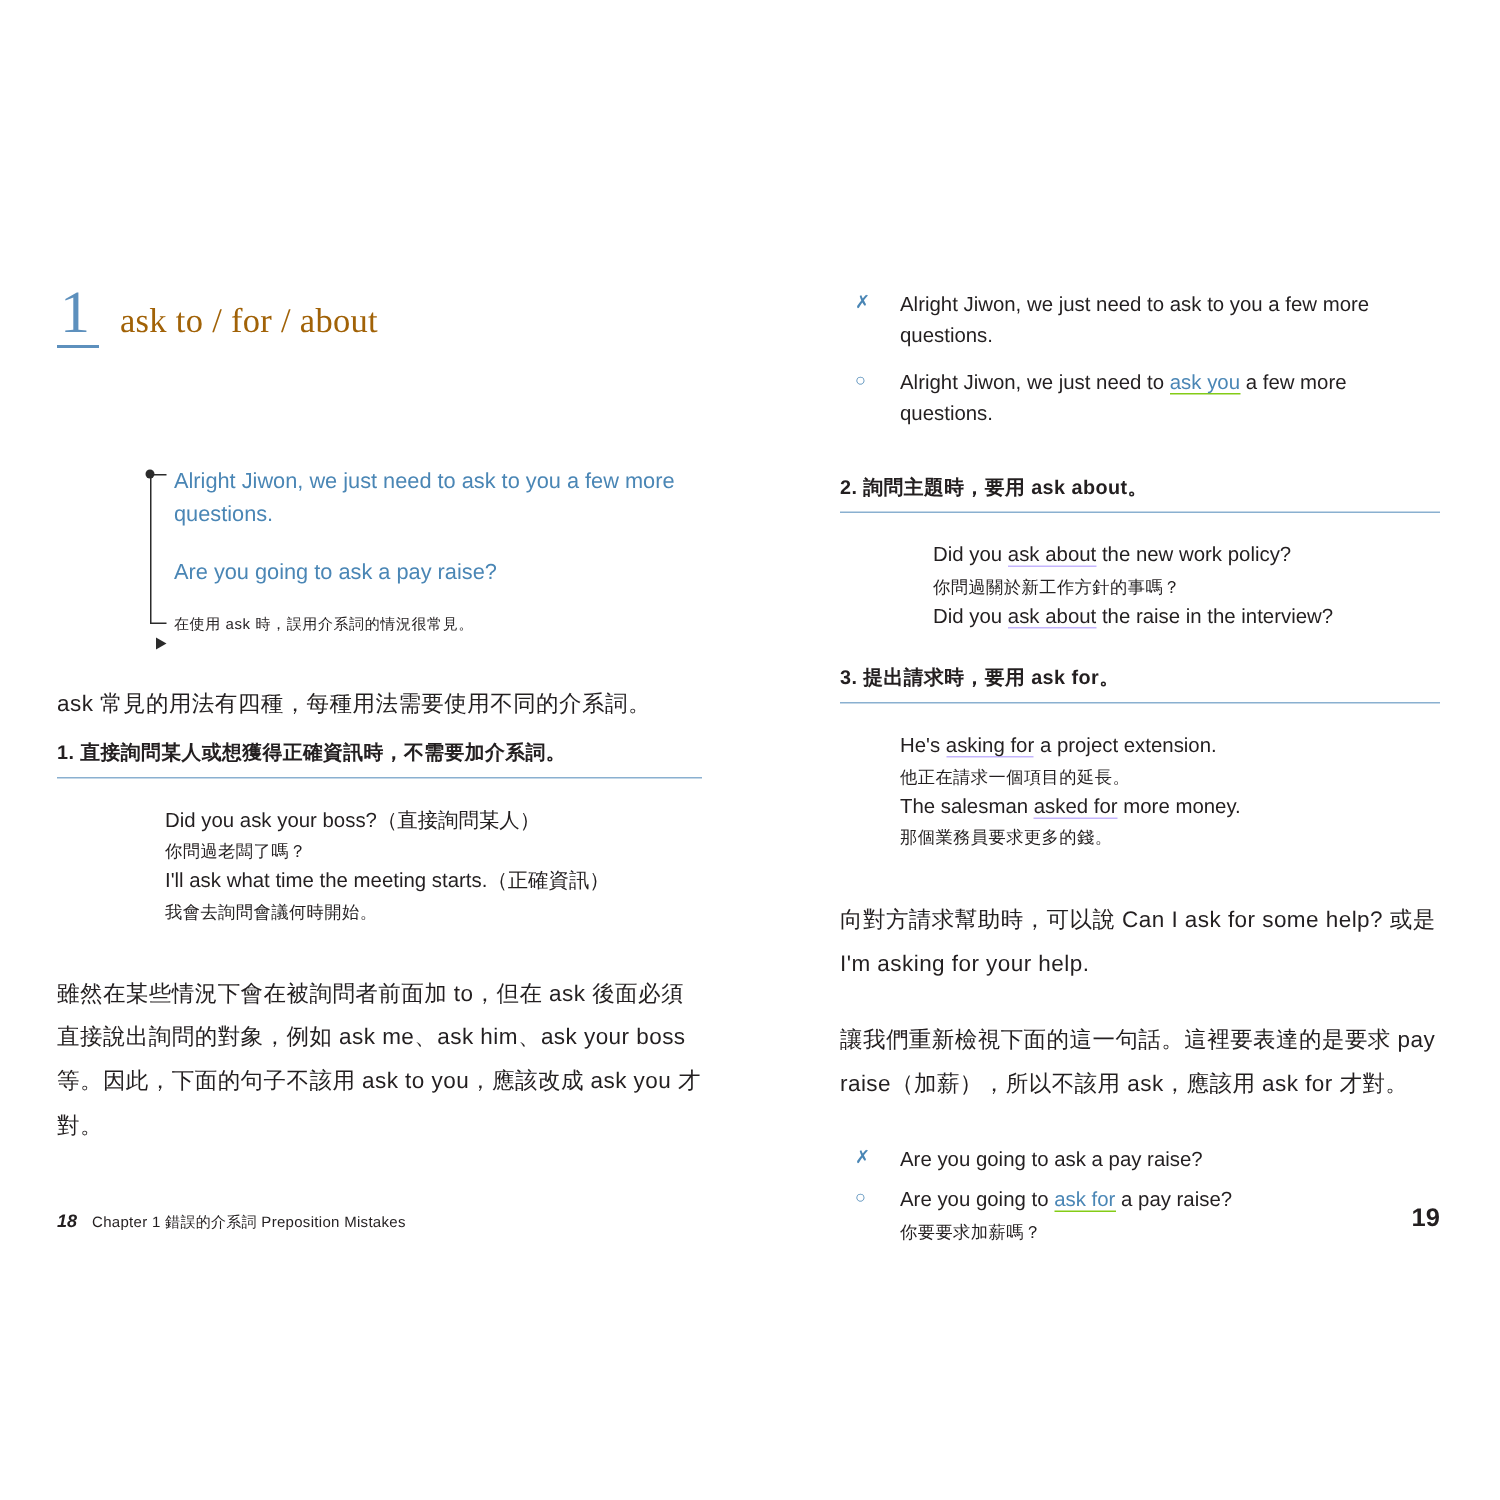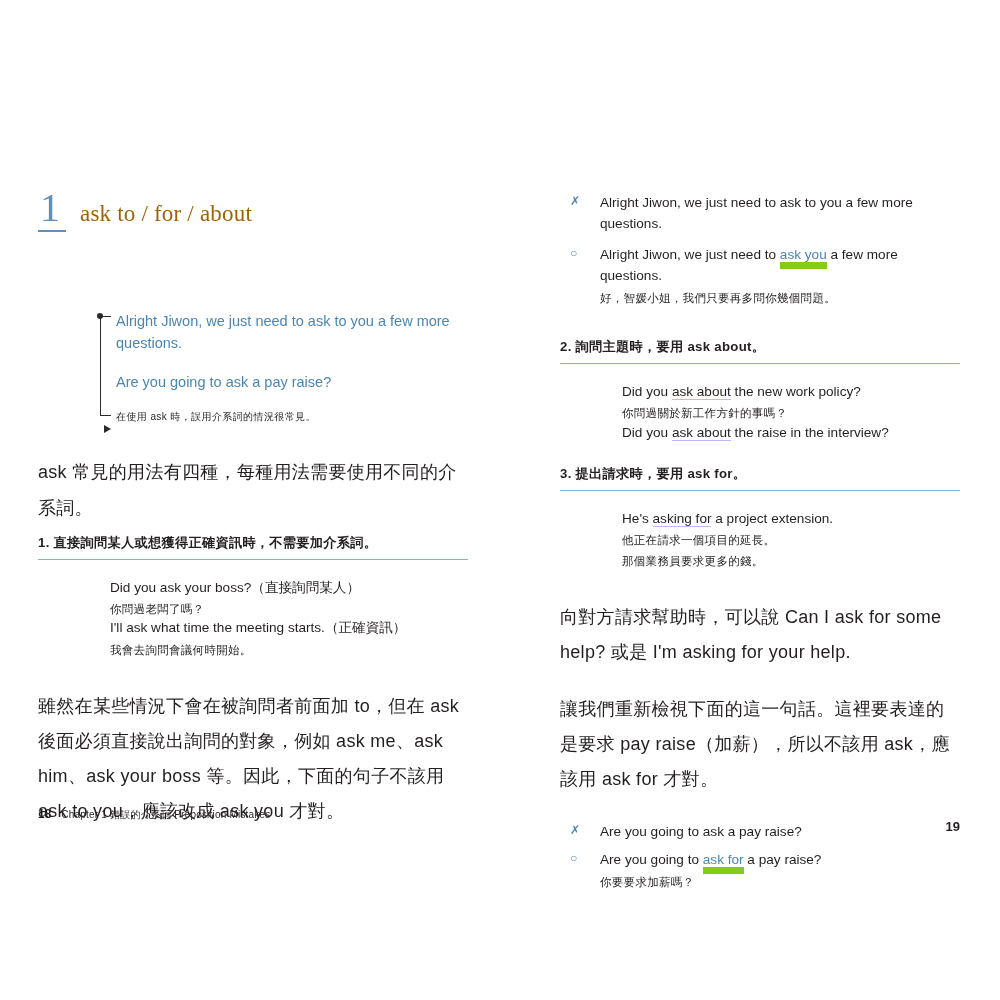--- a/index.html
+++ b/index.html
@@ -94,21 +94,21 @@
   .quote-zh {
     font-size: 10px;
     color: #231f20;
     line-height: 1.6;
     margin-top: 14px;
     letter-spacing: 0.4px;
   }
 
   
   .para {
-    font-size: 18px;
+    font-size: 15px;
     line-height: 1.95;
     color: #231f20;
     margin: 30px 0 0 0;
     letter-spacing: 0.3px;
   }
   .para.tight { margin-top: 22px; }
 
   
   .rule-head {
     font-size: 13.2px;
@@ -159,21 +159,21 @@
     box-sizing: border-box;
   }
   .ox-mark.x { color: #4a86b5; }
   .ox-text {
     font-size: 13.6px;
     line-height: 1.55;
     color: #231f20;
   }
   .ox-text .blue-u {
     color: #4a86b5;
-    border-bottom: 7px solid #84cc16;
+    border-bottom: 1px solid #84cc16;
   }
   .ox-zh {
     font-size: 11.5px;
     margin-top: 4px;
     letter-spacing: 0.3px;
     color: #231f20;
   }
 
   
   .footer-left {
@@ -181,31 +181,32 @@
     left: 38px;
     bottom: 178px;
     display: flex;
     align-items: baseline;
     gap: 10px;
   }
   .folio {
     font-size: 12px;
     font-weight: bold;
     color: #231f20;
+    font-style: italic;
   }
   .footer-text {
     font-size: 10px;
     color: #231f20;
     letter-spacing: 0.2px;
   }
   .footer-right {
     position: absolute;
     right: 40px;
-    bottom: 166px;
-    font-size: 13px;
+    bottom: 178px;
+    font-size: 17px;
     font-weight: bold;
     color: #231f20;
   }
 </style>
 </head>
 <body>
 
 <div class="page">
 
   <div class="col col-left">
@@ -256,45 +257,45 @@
         <div class="ox-text">
           <span>Alright Jiwon, we just need to ask to you a few more</span><br>
           <span>questions.</span>
         </div>
       </div>
       <div class="ox-row" style="margin-top:10px;">
         <div class="ox-mark">○</div>
         <div class="ox-text">
           <span>Alright Jiwon, we just need to </span><span class="blue-u">ask you</span><span> a few more</span><br>
           <span>questions.</span>
-          <div class="ox-zh">好，智媛小姐，我們只要再多問你幾個問題。</div>
         </div>
       </div>
     </div>
 
     <div class="rule-head" style="margin-top:30px;">2. 詢問主題時，要用 ask about。</div>
 
     <div class="examples" style="margin-left:62px;">
       <div>
         <div class="ex-en"><span>Did you </span><span class="u">ask about</span><span> the new work policy?</span></div>
         <div class="ex-zh">你問過關於新工作方針的事嗎？</div>
       </div>
       <div>
         <div class="ex-en"><span>Did you </span><span class="u">ask about</span><span> the raise in the interview?</span></div>
       </div>
     </div>
 
     <div class="rule-head" style="margin-top:22px;">3. 提出請求時，要用 ask for。</div>
 
-    <div class="examples" style="margin-left:62px;">
+    <div class="examples" style="margin-left:40px;">
       <div>
         <div class="ex-en"><span>He's </span><span class="u">asking for</span><span> a project extension.</span></div>
         <div class="ex-zh">他正在請求一個項目的延長。</div>
       </div>
       <div>
+        <div class="ex-en"><span>The salesman </span><span class="u">asked for</span><span> more money.</span></div>
         <div class="ex-zh">那個業務員要求更多的錢。</div>
       </div>
     </div>
 
     <div class="para">向對方請求幫助時，可以說 Can I ask for some help? 或是 I'm asking for your help.</div>
     <div class="para tight">讓我們重新檢視下面的這一句話。這裡要表達的是要求 pay raise（加薪），所以不該用 ask，應該用 ask for 才對。</div>
 
     <div class="ox-block" style="margin-top:24px;">
       <div class="ox-row">
         <div class="ox-mark x">✗</div>

